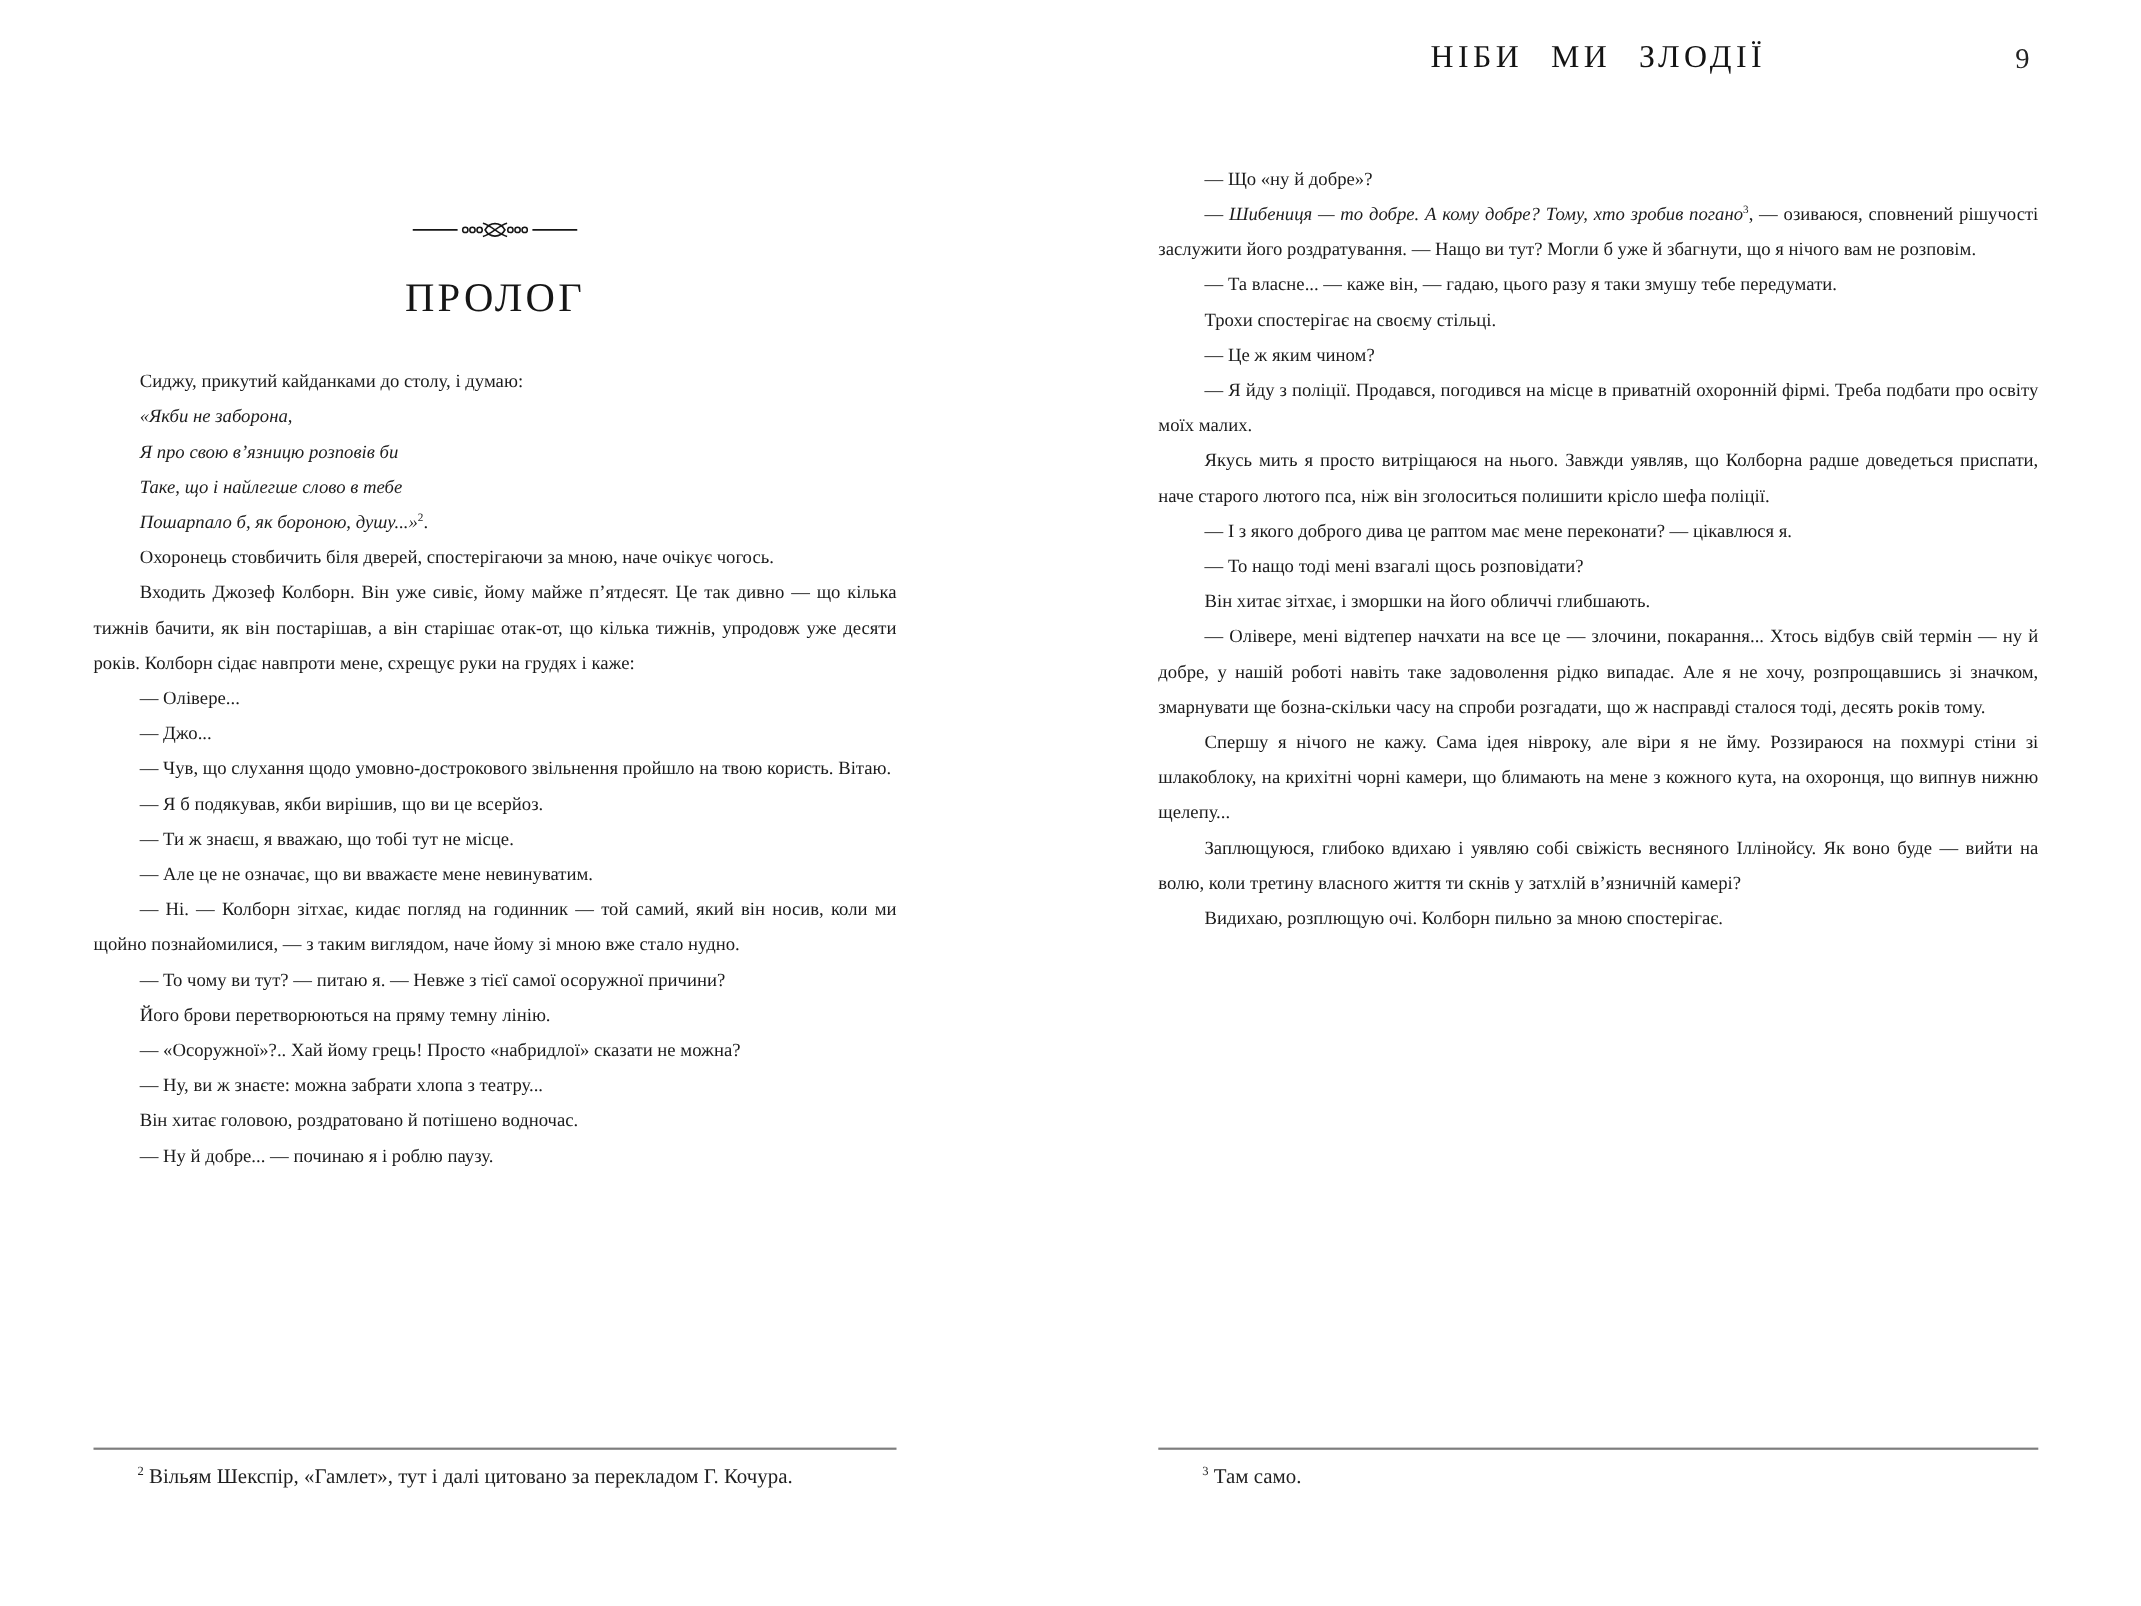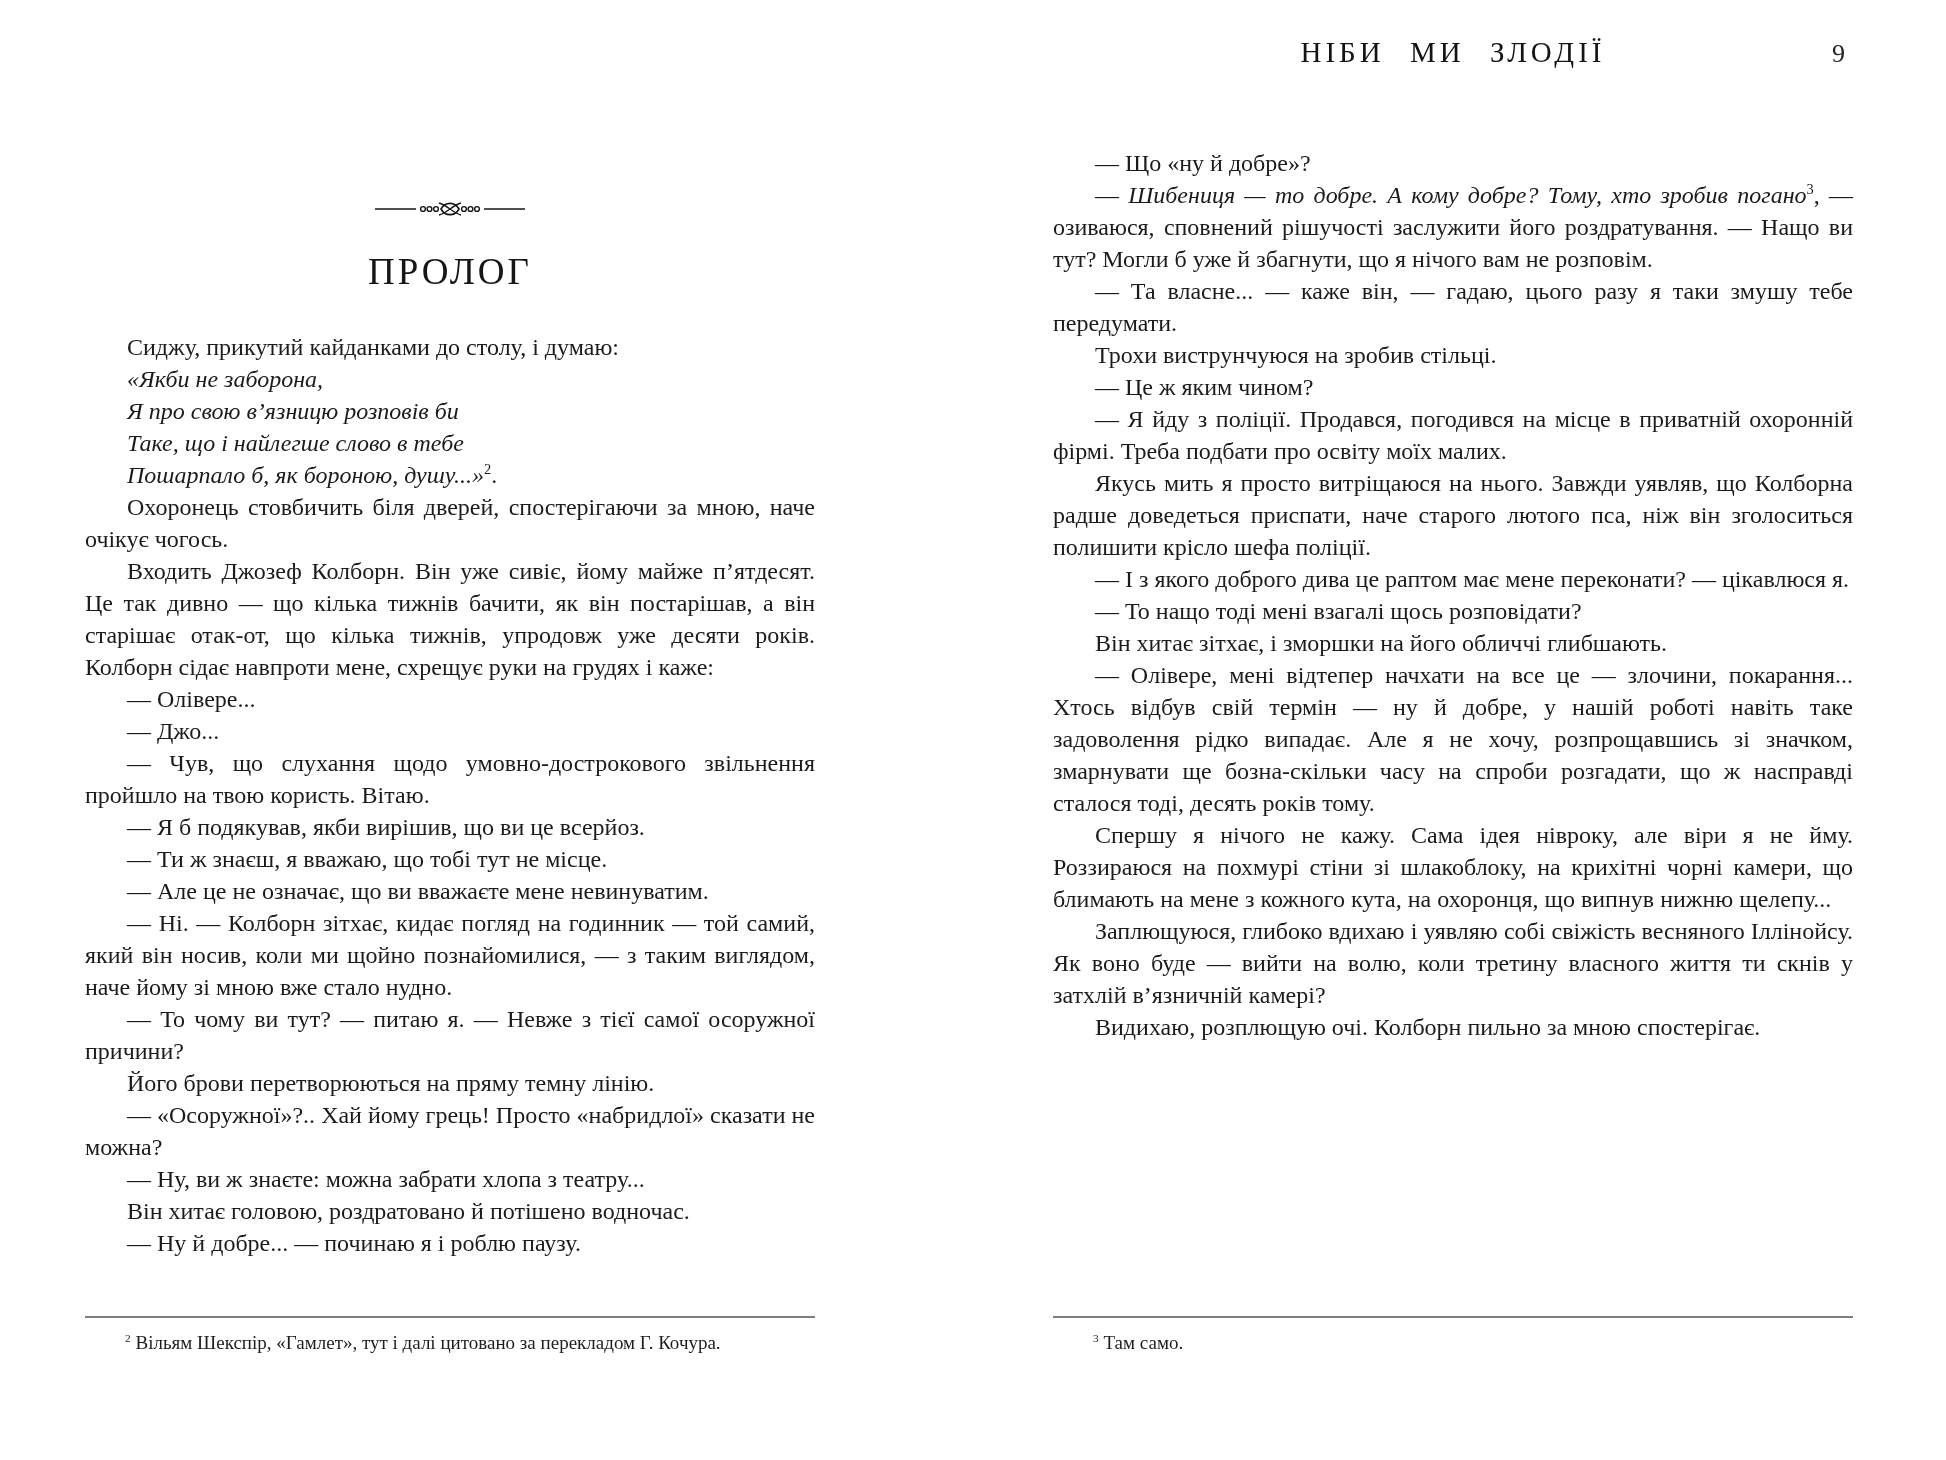--- a/index.html
+++ b/index.html
@@ -35,21 +35,21 @@
     color: #141414;
   }
   .page-number {
     position: absolute; top: 39px; right: 8px;
     font-size: 26px; color: #222;
   }
 
   
   .body-text {
     position: absolute; left: 0; width: 100%;
-    font-size: 24px; line-height: 32px;
+    font-size: 17px; line-height: 32px;
     text-align: justify;
   }
   .left-body  { top: 331px; }
   .right-body { top: 147px; }
   .body-text p { margin: 0; text-indent: 42px; }
   .body-text p.verse { text-align: left; }
   .body-text em { font-style: italic; }
   sup {
     font-size: 60%; line-height: 0; vertical-align: super;
   }
@@ -119,21 +119,21 @@
 </section>
 
 <section class="page page-right">
   <div class="running-title">НІБИ МИ ЗЛОДІЇ</div>
   <div class="page-number">9</div>
 
   <div class="body-text right-body">
       <p><span>— Що «ну й добре»?</span></p>
       <p><span>— </span><em>Шибениця — то добре. А кому добре? Тому, хто зробив погано</em><sup>3</sup><span>, — озиваюся, сповнений рішучості заслужити його роздратування. — Нащо ви тут? Могли б уже й збагнути, що я нічого вам не розповім.</span></p>
       <p><span>— Та власне... — каже він, — гадаю, цього разу я таки змушу тебе передумати.</span></p>
-      <p><span>Трохи виструнчуюся на зробив стільці.</span></p>
+      <p><span>Трохи спостерігає на своєму стільці.</span></p>
       <p><span>— Це ж яким чином?</span></p>
       <p><span>— Я йду з поліції. Продався, погодився на місце в приватній охоронній фірмі. Треба подбати про освіту моїх малих.</span></p>
       <p><span>Якусь мить я просто витріщаюся на нього. Завжди уявляв, що Колборна радше доведеться приспати, наче старого лютого пса, ніж він зголоситься полишити крісло шефа поліції.</span></p>
       <p><span>— І з якого доброго дива це раптом має мене переконати? — цікавлюся я.</span></p>
       <p><span>— То нащо тоді мені взагалі щось розповідати?</span></p>
       <p><span>Він хитає зітхає, і зморшки на його обличчі глибшають.</span></p>
       <p><span>— Олівере, мені відтепер начхати на все це — злочини, покарання... Хтось відбув свій термін — ну й добре, у нашій роботі навіть таке задоволення рідко випадає. Але я не хочу, розпрощавшись зі значком, змарнувати ще бозна-скільки часу на спроби розгадати, що ж насправді сталося тоді, десять років тому.</span></p>
       <p><span>Спершу я нічого не кажу. Сама ідея нівроку, але віри я не йму. Роззираюся на похмурі стіни зі шлакоблоку, на крихітні чорні камери, що блимають на мене з кожного кута, на охоронця, що випнув нижню щелепу...</span></p>
       <p><span>Заплющуюся, глибоко вдихаю і уявляю собі свіжість весняного Іллінойсу. Як воно буде — вийти на волю, коли третину власного життя ти скнів у затхлій в’язничній камері?</span></p>
       <p><span>Видихаю, розплющую очі. Колборн пильно за мною спостерігає.</span></p>

